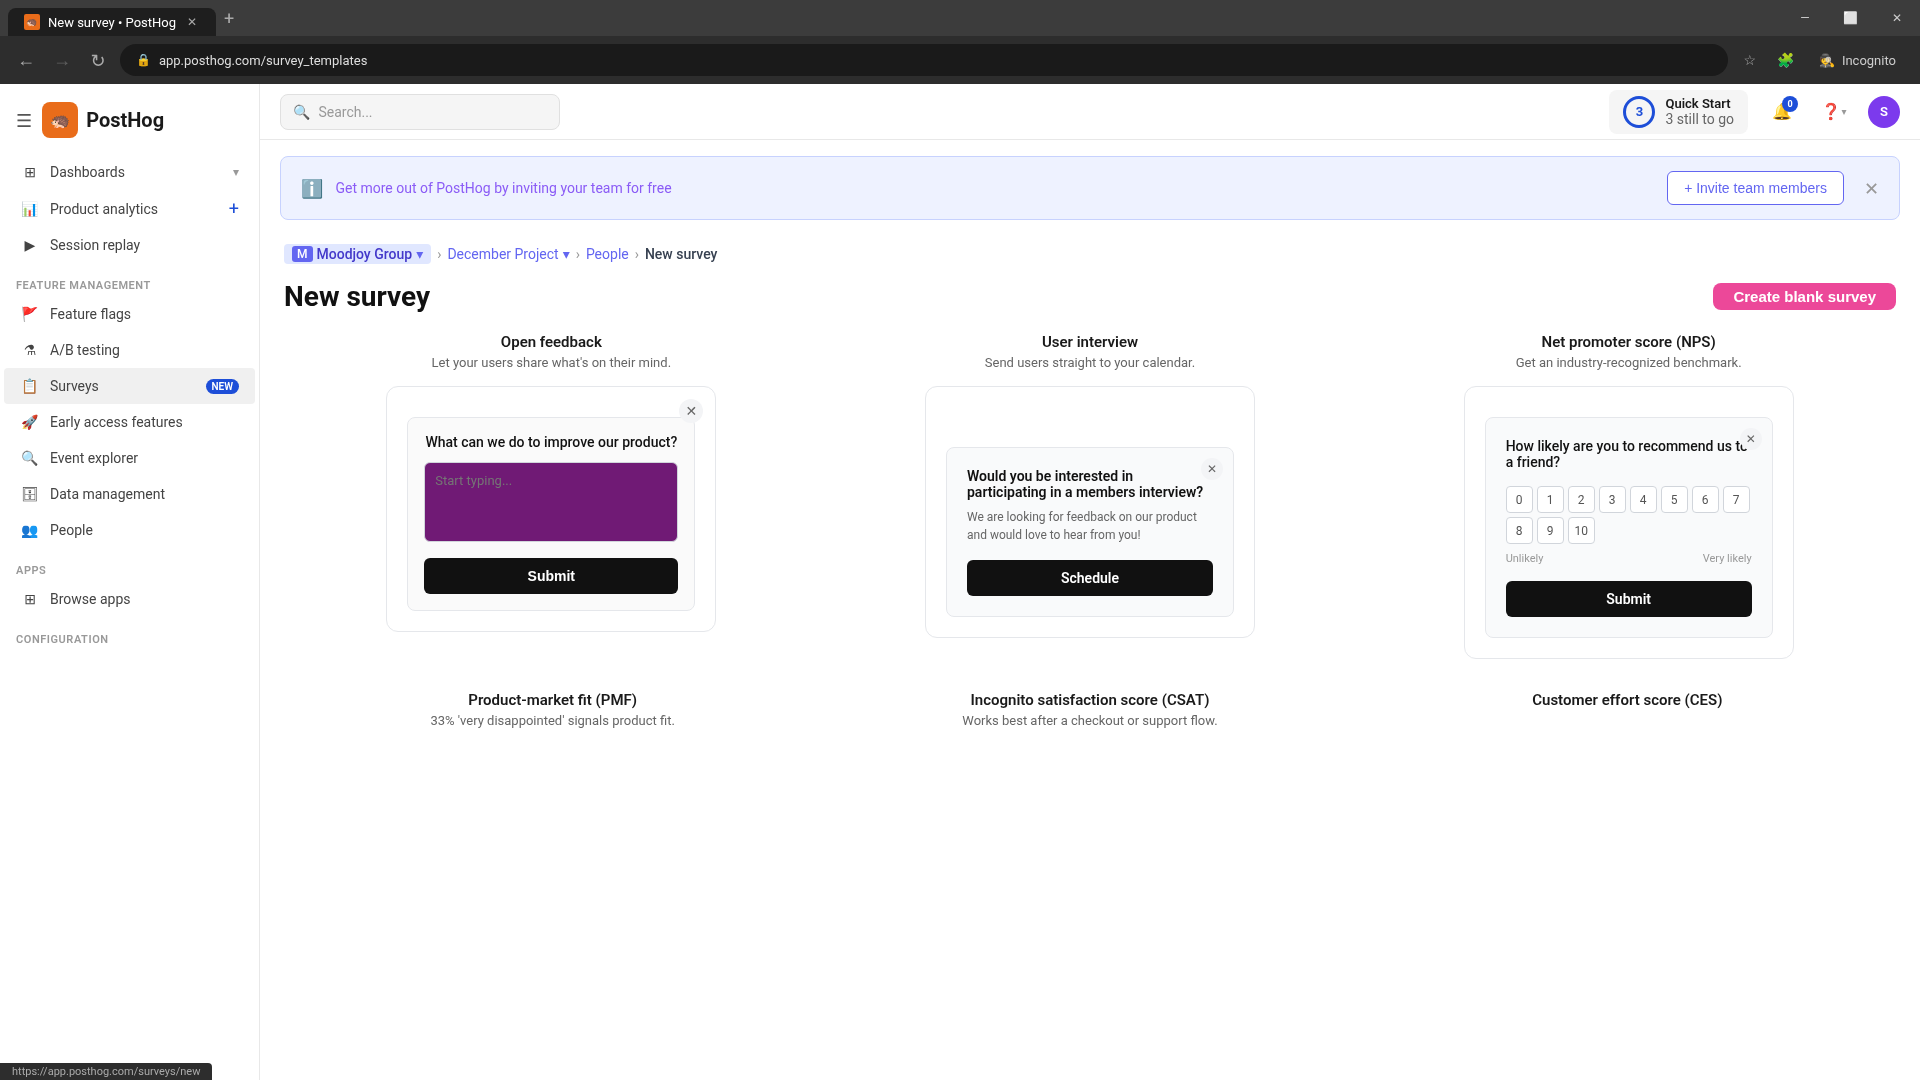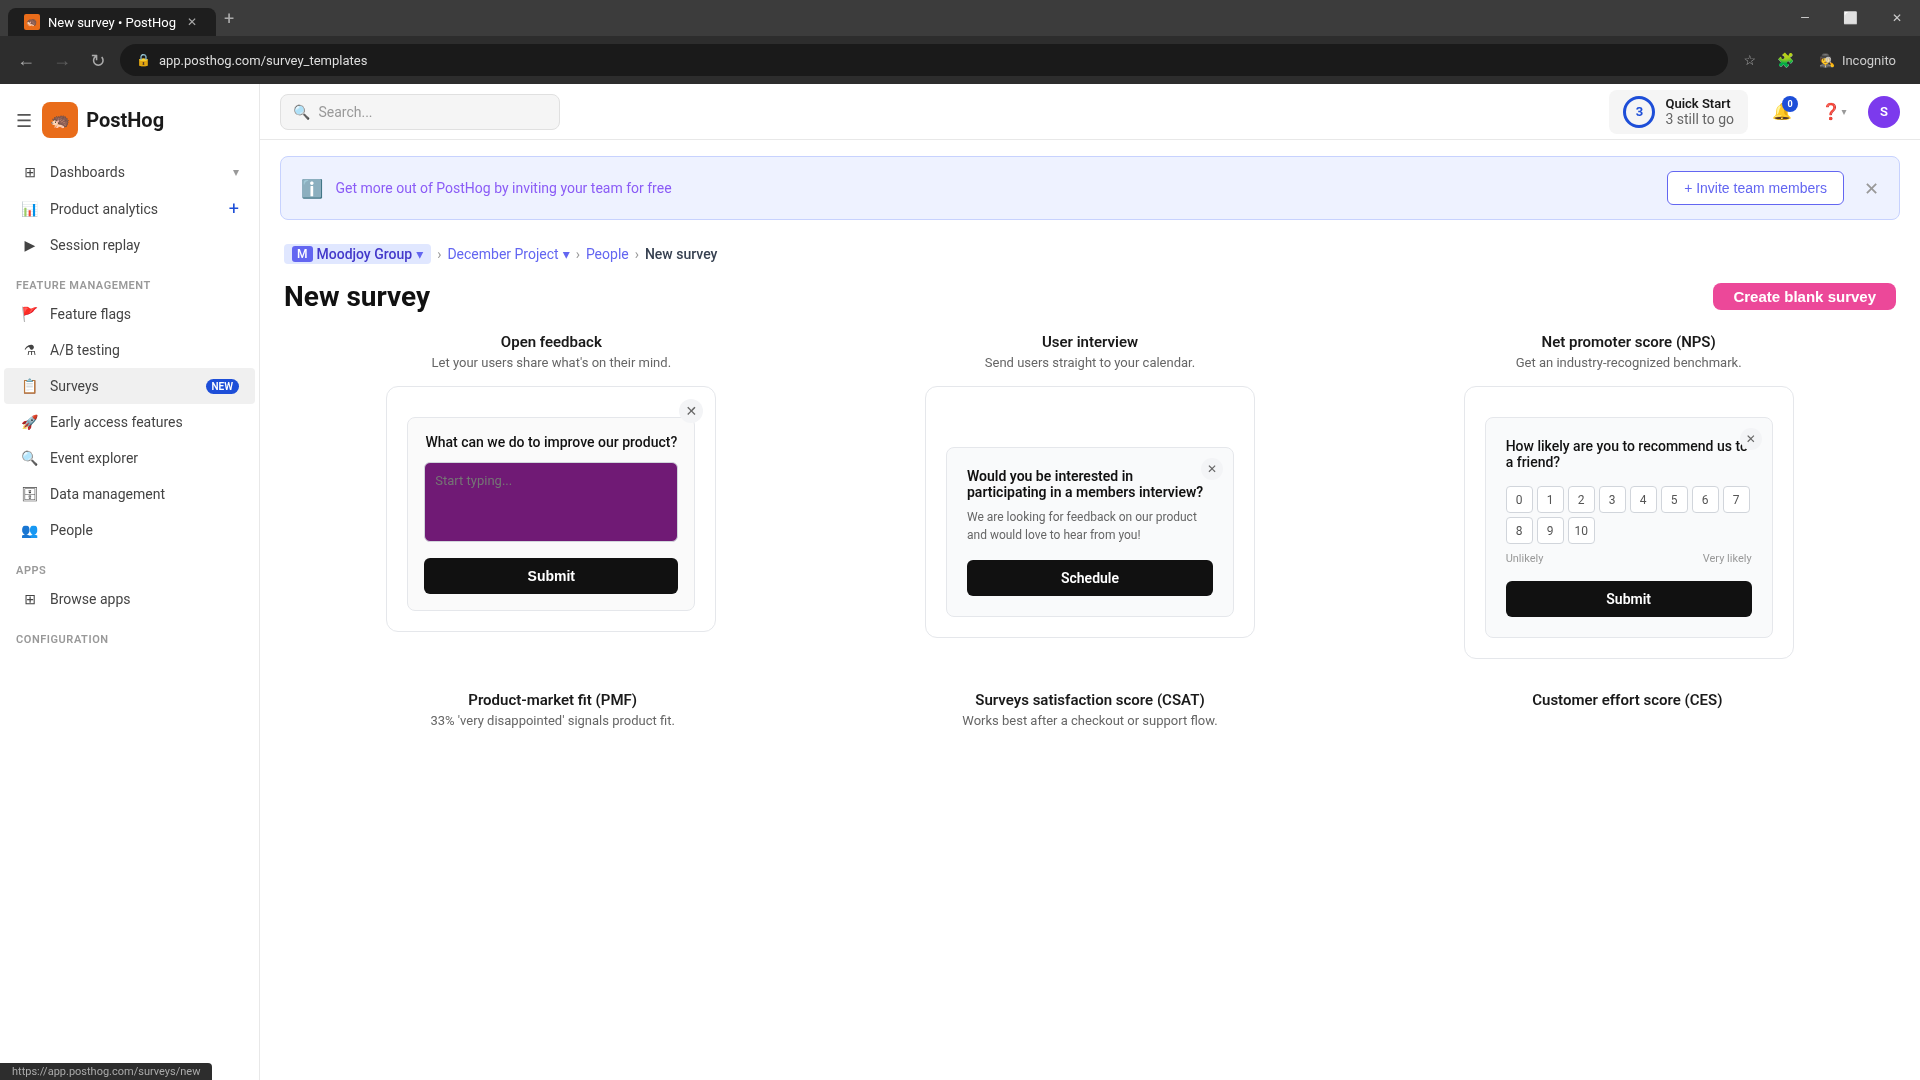--- a/index.html
+++ b/index.html
@@ -359,21 +359,21 @@
             </div>
           </div>
         </div>
 
         <div class="bottom-row" style="padding-top:32px;">
           <div style="text-align:center; padding:0 24px;">
             <div style="font-size:15px; font-weight:600; color:#1a1a1a;">Product-market fit (PMF)</div>
             <div style="font-size:13px; color:#666; margin-top:4px;">33% 'very disappointed' signals product fit.</div>
           </div>
           <div style="text-align:center; padding:0 24px;">
-            <div style="font-size:15px; font-weight:600; color:#1a1a1a;">Surveys satisfaction score (CSAT)</div>
+            <div style="font-size:15px; font-weight:600; color:#1a1a1a;">Incognito satisfaction score (CSAT)</div>
             <div style="font-size:13px; color:#666; margin-top:4px;">Works best after a checkout or support flow.</div>
           </div>
           <div style="text-align:center; padding:0 24px;">
             <div style="font-size:15px; font-weight:600; color:#1a1a1a;">Customer effort score (CES)</div>
           </div>
         </div>
       </div>
     </div>
   </div>
 

